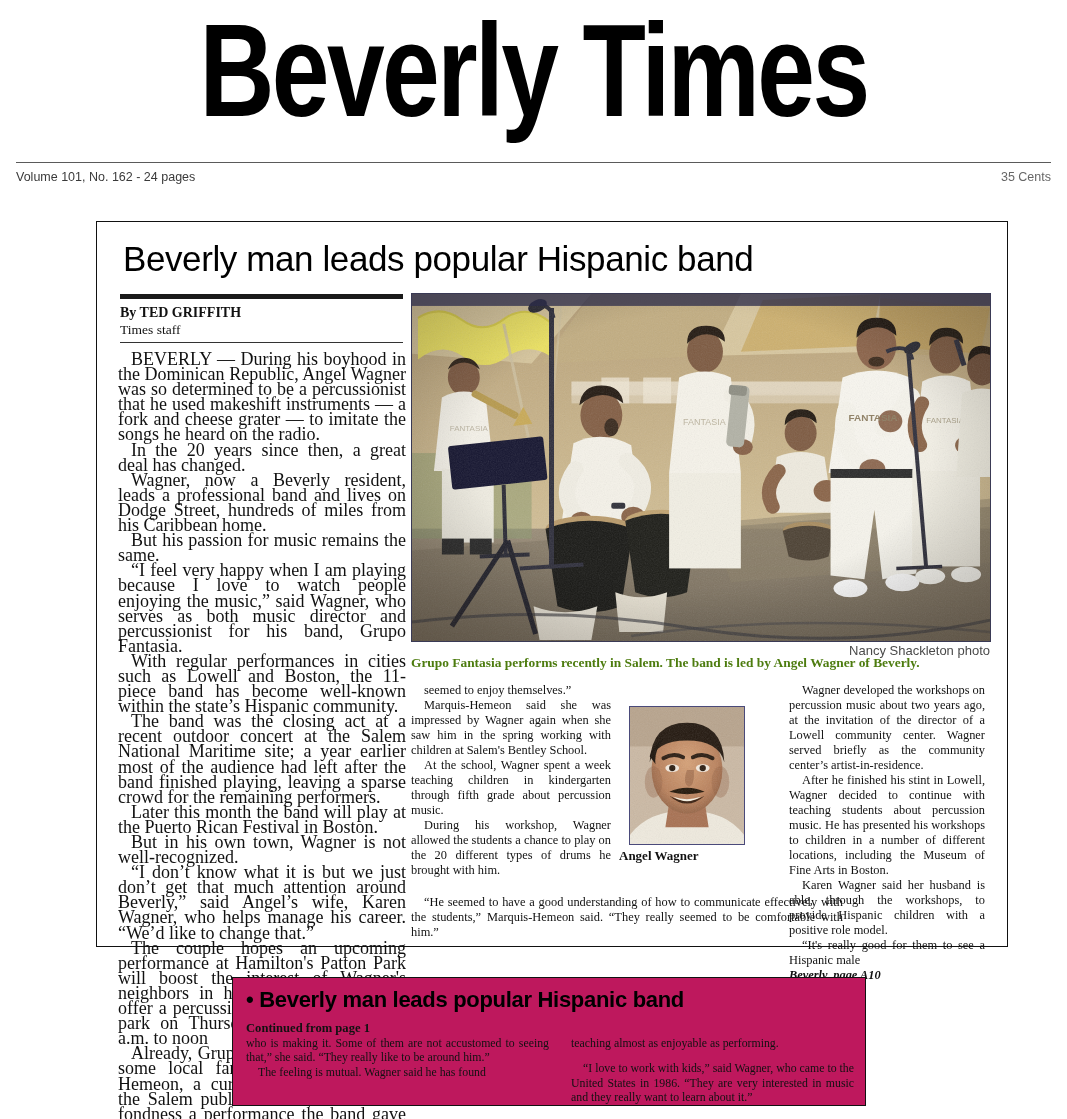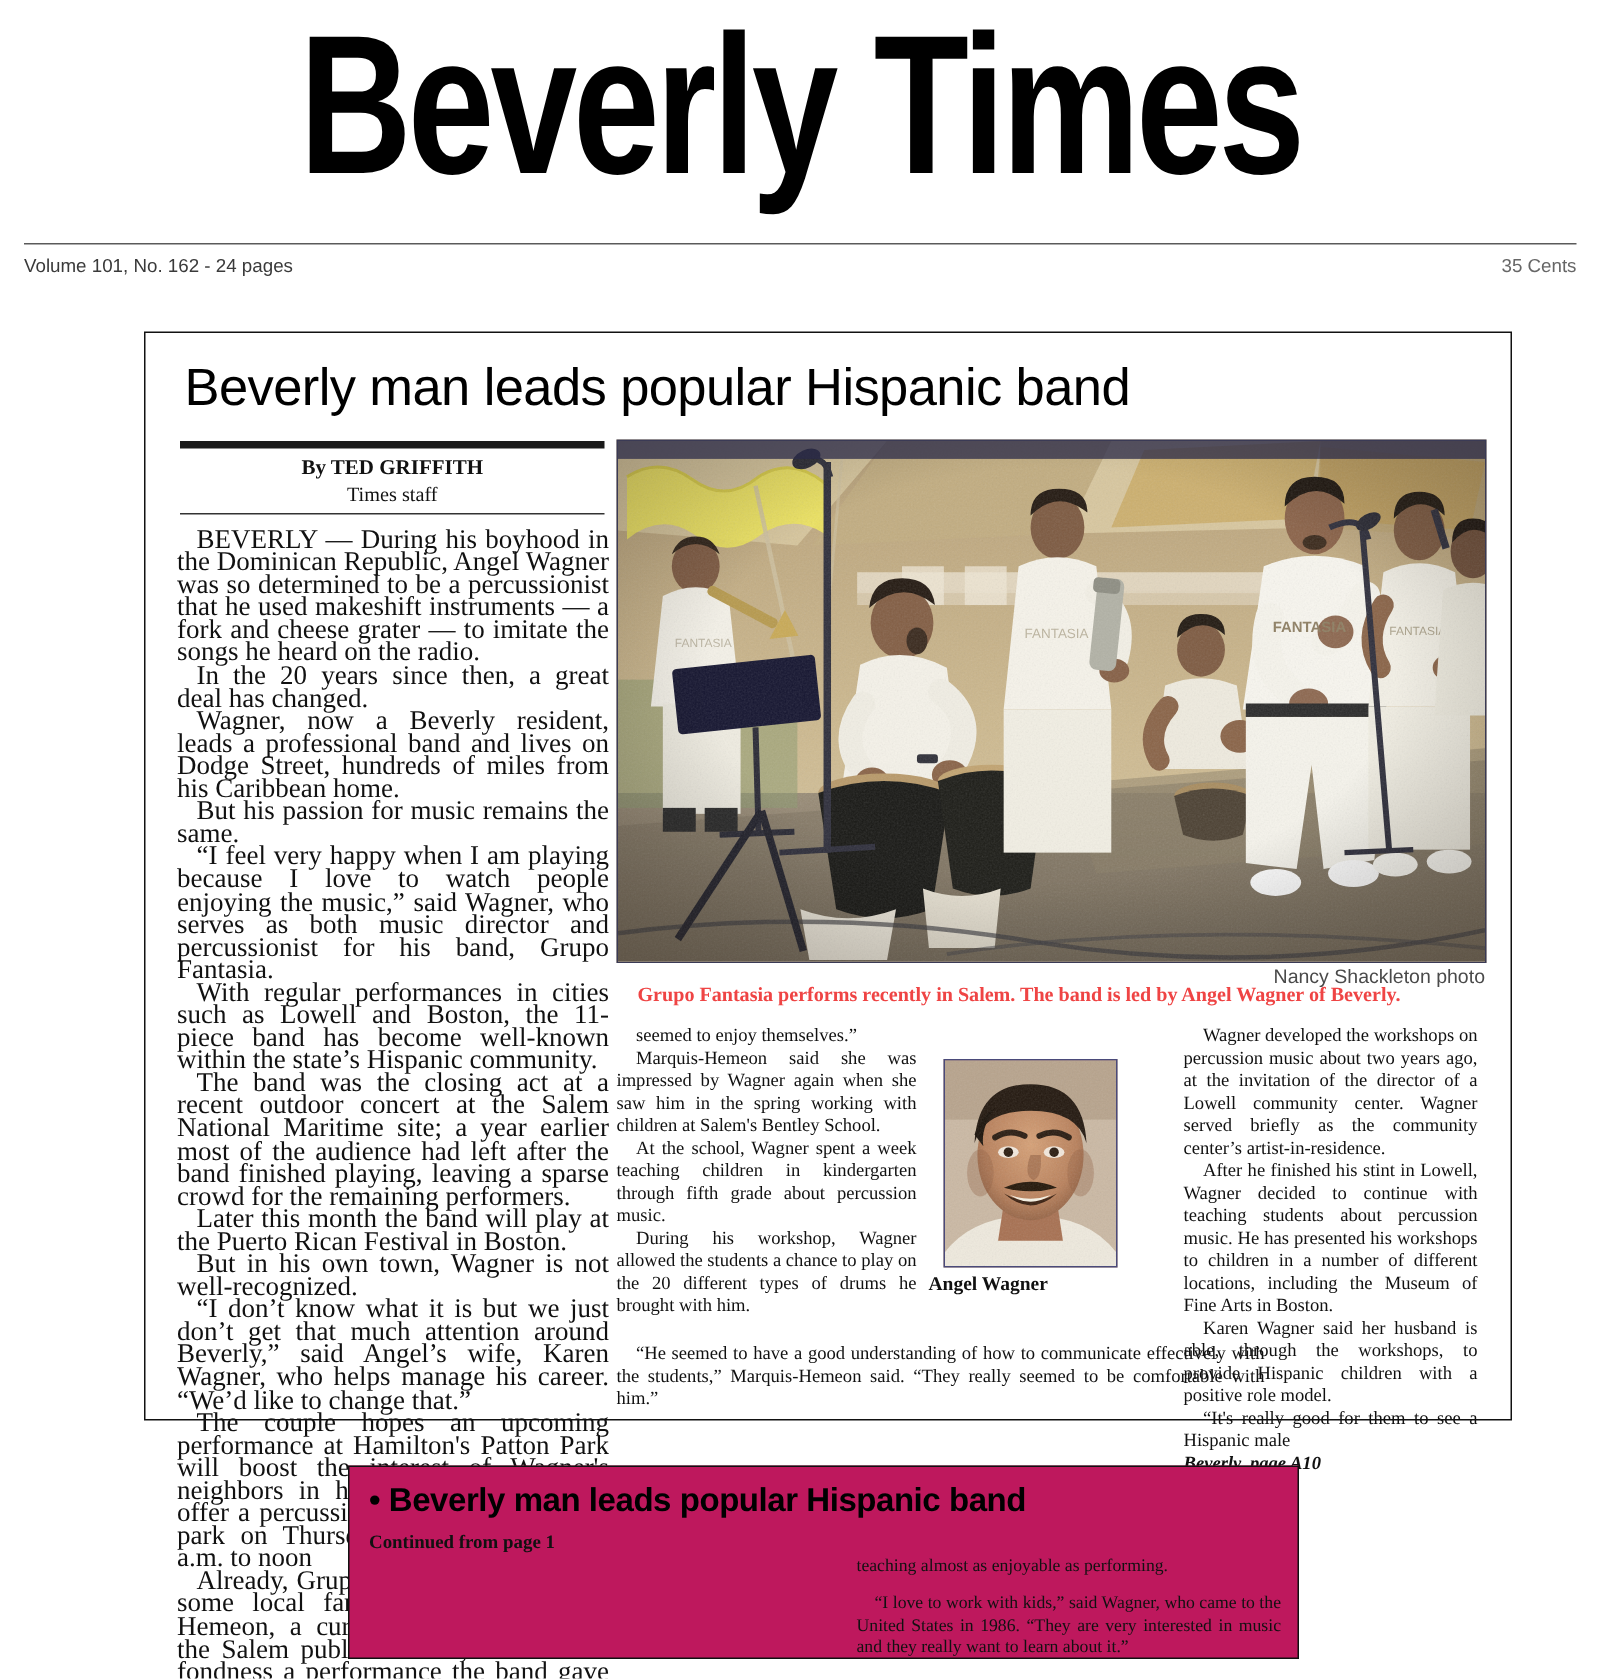--- a/index.html
+++ b/index.html
@@ -84,21 +84,21 @@
   #byline-rule-top {
     position: absolute;
     left: 23px; top: 72px;
     width: 283px; height: 5px;
     background: #1a1a1a;
   }
   #byline {
     position: absolute;
     left: 23px; top: 82px;
     width: 283px;
-    text-align: center;
+    text-align: left;
     font-family: "Liberation Serif", serif;
   }
   #byline .by {
     font-size: 14px;
     font-weight: bold;
     line-height: 17px;
   }
   #byline .staff {
     font-size: 13.5px;
     line-height: 17px;
@@ -140,27 +140,27 @@
     position: absolute;
     left: 314px; top: 421px;
     width: 579px;
     text-align: right;
     font-family: "Liberation Sans", sans-serif;
     font-size: 13px;
     color: #4a4a4a;
   }
   #photo-caption {
     position: absolute;
-    left: 328px; top: 433px;
+    left: 314px; top: 433px;
     width: 582px;
     font-family: "Liberation Serif", serif;
     font-size: 13.4px;
     font-weight: bold;
     line-height: 16px;
-    color: #ef4444;
+    color: #4d7c0f;
     white-space: nowrap;
   }
 
   
   #col-two {
     position: absolute;
     left: 314px; top: 461px;
     width: 200px;
     font-size: 12.4px;
     line-height: 15px;
@@ -563,18 +563,22 @@
     <p>“It's really good for them to see a Hispanic male</p>
     <p class="jump">Beverly, page A10</p>
   </div>
 
 </div>
 
 <div id="cont-frame">
   <div id="cont-headline">• Beverly man leads popular Hispanic band</div>
   <div id="cont-from">Continued from page 1</div>
 
+  <div id="cont-col-left">
+    <p class="noindent">who is making it. Some of them are not accustomed to seeing that,” she said. “They really like to be around him.”</p>
+    <p>The feeling is mutual. Wagner said he has found</p>
+  </div>
 
   <div id="cont-col-right">
     <p class="noindent">teaching almost as enjoyable as performing.</p>
     <p class="spaced">“I love to work with kids,” said Wagner, who came to the United States in 1986. “They are very interested in music and they really want to learn about it.”</p>
   </div>
 </div>
 
 </body></html>

